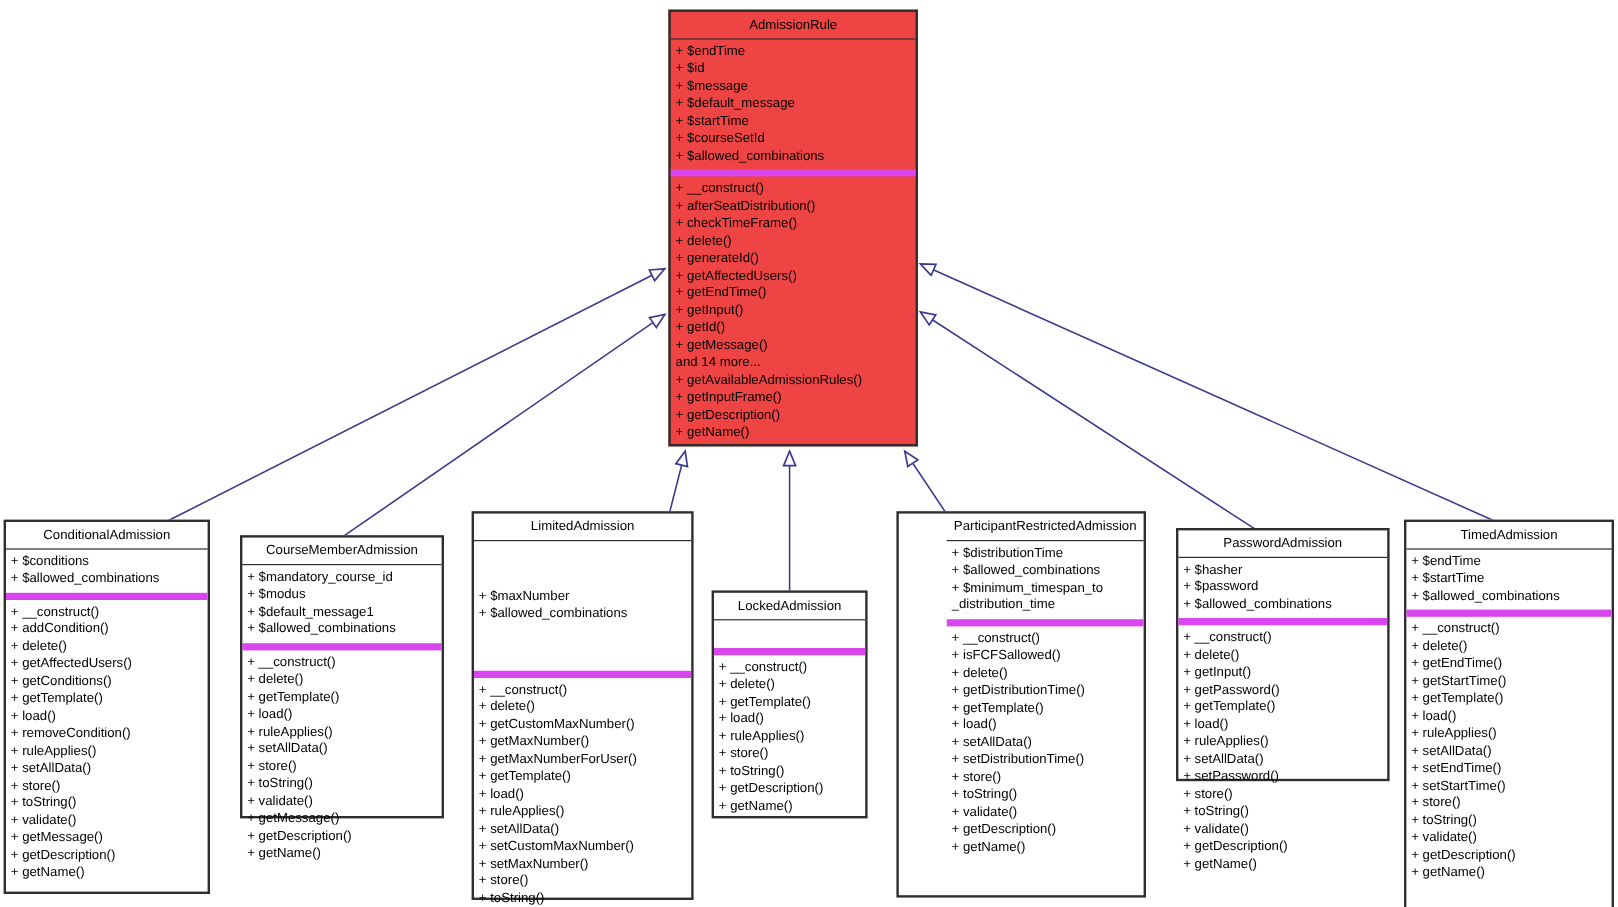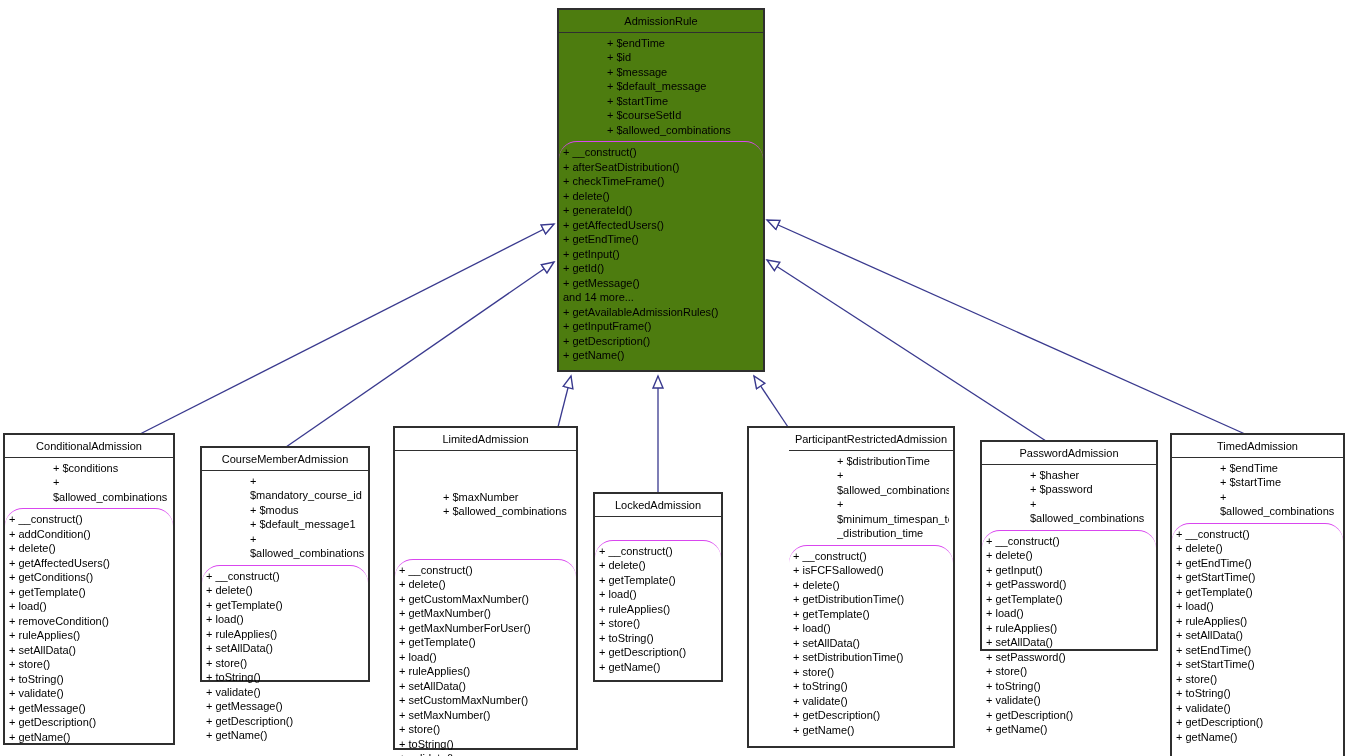--- a/index.html
+++ b/index.html
@@ -21,40 +21,38 @@
   .uml-class {
     position: absolute;
     box-sizing: border-box;
     display: flex;
     flex-direction: column;
     border: 2px solid #2f2f2f;
     background: #ffffff;
     font-size: 11px;
     line-height: 14.5px;
   }
-  .uml-class.parent { background: #4d7c0f; }
+  .uml-class.parent { background: #ef4444; }
   .uml-title {
     flex: 0 0 auto;
     text-align: center;
     padding: 4px 4px 3px 4px;
     border-bottom: 1px solid #2f2f2f;
     white-space: nowrap;
     overflow: hidden;
   }
   .uml-attrs {
     flex: 0 0 auto;
     padding: 3px 4px 4px 4px;
     min-height: 16px;
-    margin-left: 44px;
   }
   .uml-methods {
     flex: 1 1 auto;
     padding: 3px 4px 4px 4px;
-    border-top: 1px solid #d946ef;
-    border-radius: 18px;
+    border-top: 6px solid #d946ef;
   }
   .member-row {
     white-space: pre-wrap;
     overflow: hidden;
   }
 </style>
 </head>
 <body>
 
 <div class="canvas">

